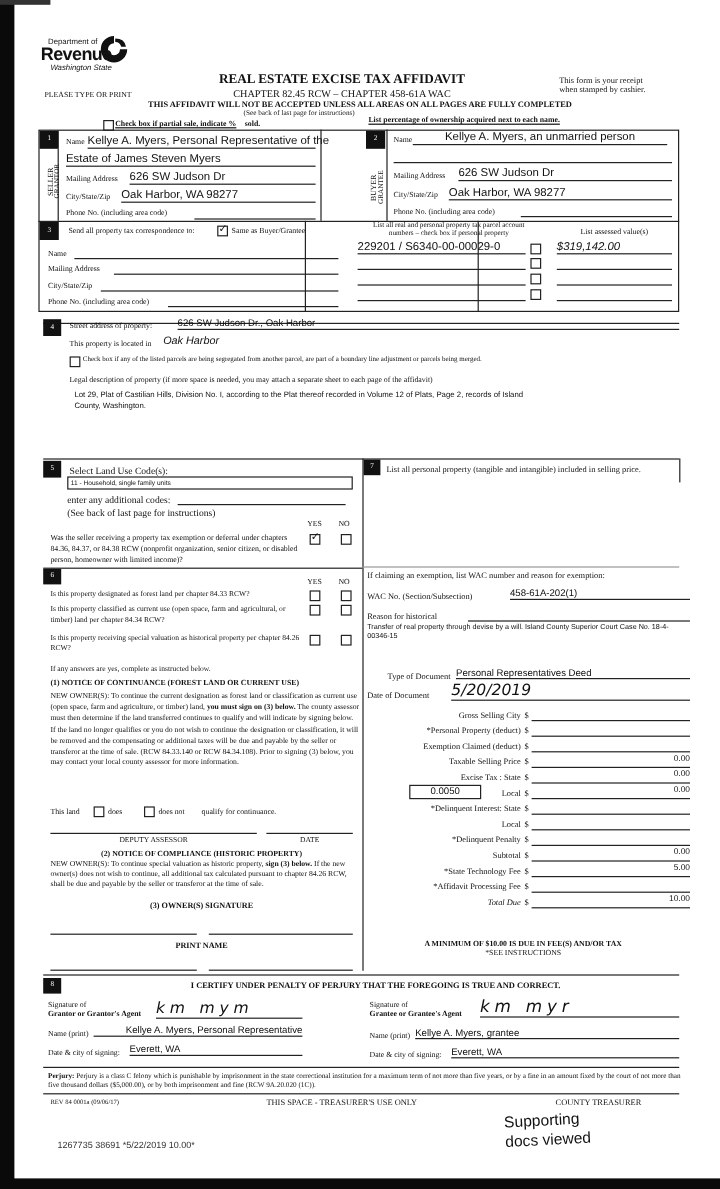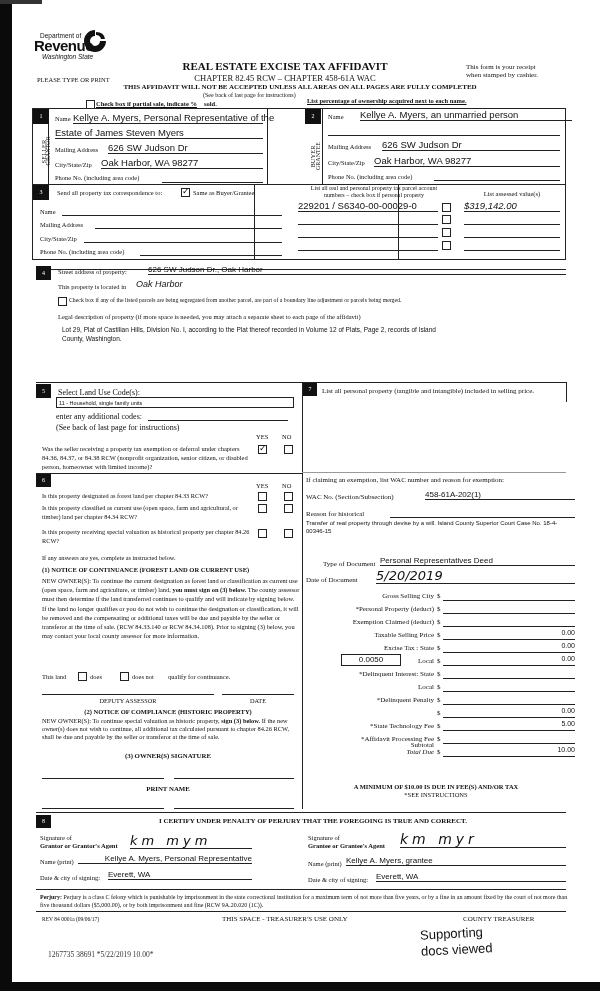--- a/index.html
+++ b/index.html
@@ -73,21 +73,21 @@
 <div class="lbl" style="left:55px;top:174px;font-size:6.5px;">Phone No. (including area code)</div>
 <div class="val uline" style="left:162px;top:174px;width:101px;height:9px;font-size:8px;"></div>
 
 <div class="secnum" style="left:305px;top:109px;">2</div>
 <div class="abs" style="left:307px;top:135px;width:14px;height:50px;">
   <div class="abs" style="left:-20px;top:18px;width:50px;text-align:center;font-size:6.5px;transform:rotate(-90deg);">BUYER</div>
   <div class="abs" style="left:-14px;top:18px;width:50px;text-align:center;font-size:6px;transform:rotate(-90deg);">GRANTEE</div>
 </div>
 <div class="vline" style="left:322px;top:108px;height:76px;"></div>
 <div class="lbl" style="left:328px;top:113px;font-size:6.5px;">Name</div>
-<div class="val uline" style="left:360px;top:109px;width:212px;font-size:9.5px;">Kellye A. Myers, an unmarried person</div>
+<div class="val uline" style="left:344px;top:109px;width:212px;font-size:9.5px;text-align:center;">Kellye A. Myers, an unmarried person</div>
 <div class="val uline" style="left:328px;top:124px;width:232px;height:12px;"></div>
 <div class="lbl" style="left:328px;top:143px;font-size:6.5px;">Mailing Address</div>
 <div class="val uline" style="left:382px;top:139px;width:178px;font-size:9.5px;">626 SW Judson Dr</div>
 <div class="lbl" style="left:328px;top:159px;font-size:6.5px;">City/State/Zip</div>
 <div class="val uline" style="left:374px;top:155px;width:186px;font-size:9.5px;">Oak Harbor, WA 98277</div>
 <div class="lbl" style="left:328px;top:173px;font-size:6.5px;">Phone No. (including area code)</div>
 <div class="val uline" style="left:434px;top:172px;width:126px;height:9px;font-size:8px;"></div>
 
 <div class="secnum" style="left:33px;top:185px;">3</div>
 <div class="lbl" style="left:57px;top:189px;font-size:6.5px;">Send all property tax correspondence to:</div>
@@ -264,21 +264,21 @@
     <div class="lbl rt" style="left:0;width:128px;top:2px;font-size:7px;">Local</div>
     <div class="lbl" style="left:131px;top:2px;font-size:7px;">$</div>
     <div class="val uline rt" style="left:137px;top:0;width:132px;height:11px;font-size:7px;"></div>
   </div>
   <div style="position:absolute;top:104px;left:0;width:270px;height:12px;">
     <div class="lbl rt" style="left:0;width:128px;top:2px;font-size:7px;">*Delinquent Penalty</div>
     <div class="lbl" style="left:131px;top:2px;font-size:7px;">$</div>
     <div class="val uline rt" style="left:137px;top:0;width:132px;height:11px;font-size:7px;"></div>
   </div>
   <div style="position:absolute;top:117px;left:0;width:270px;height:12px;">
-    <div class="lbl rt" style="left:0;width:128px;top:2px;font-size:7px;margin-top:32px;">Subtotal</div>
+    <div class="lbl rt" style="left:0;width:128px;top:2px;font-size:7px;">Subtotal</div>
     <div class="lbl" style="left:131px;top:2px;font-size:7px;">$</div>
     <div class="val uline rt" style="left:137px;top:0;width:132px;height:11px;font-size:7px;">0.00</div>
   </div>
   <div style="position:absolute;top:130px;left:0;width:270px;height:12px;">
     <div class="lbl rt" style="left:0;width:128px;top:2px;font-size:7px;">*State Technology Fee</div>
     <div class="lbl" style="left:131px;top:2px;font-size:7px;">$</div>
     <div class="val uline rt" style="left:137px;top:0;width:132px;height:11px;font-size:7px;">5.00</div>
   </div>
   <div style="position:absolute;top:143px;left:0;width:270px;height:12px;">
     <div class="lbl rt" style="left:0;width:128px;top:2px;font-size:7px;">*Affidavit Processing Fee</div>
@@ -317,15 +317,15 @@
 <div class="hline" style="left:36px;top:889px;width:530px;"></div>
 <div class="abs" style="left:40px;top:893px;width:528px;font-size:6px;line-height:8px;">
   <b>Perjury:</b>
   <span>Perjury is a class C felony which is punishable by imprisonment in the state correctional institution for a maximum term of not more than five years, or by a fine in an amount fixed by the court of not more than five thousand dollars ($5,000.00), or by both imprisonment and fine (RCW 9A.20.020 (1C)).</span>
 </div>
 <div class="hline" style="left:36px;top:911px;width:530px;"></div>
 
 <div class="lbl" style="left:42px;top:916px;font-size:5.5px;">REV 84 0001a (09/06/17)</div>
 <div class="lbl" style="left:222px;top:915px;font-size:7px;">THIS SPACE - TREASURER'S USE ONLY</div>
 <div class="lbl" style="left:463px;top:915px;font-size:7px;">COUNTY TREASURER</div>
-<div class="lbl" style="left:48px;top:950px;font-family:Liberation Serif, serif;font-size:7.5px;color:#333;">1267735 38691 *5/22/2019 10.00*</div>
+<div class="lbl" style="left:48px;top:950px;font-family:Liberation Sans, sans-serif;font-size:7.5px;color:#333;">1267735 38691 *5/22/2019 10.00*</div>
 <div class="lbl sans" style="left:420px;top:926px;font-size:13px;transform:rotate(-3deg);">Supporting</div>
 <div class="lbl sans" style="left:421px;top:942px;font-size:13px;transform:rotate(-3deg);">docs viewed</div>
 
 </body></html>

